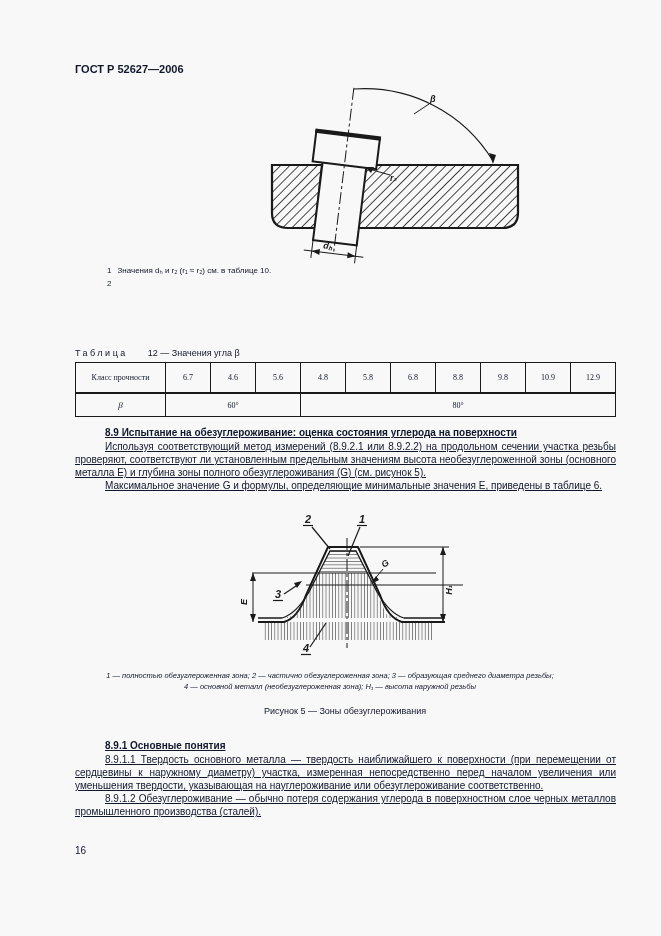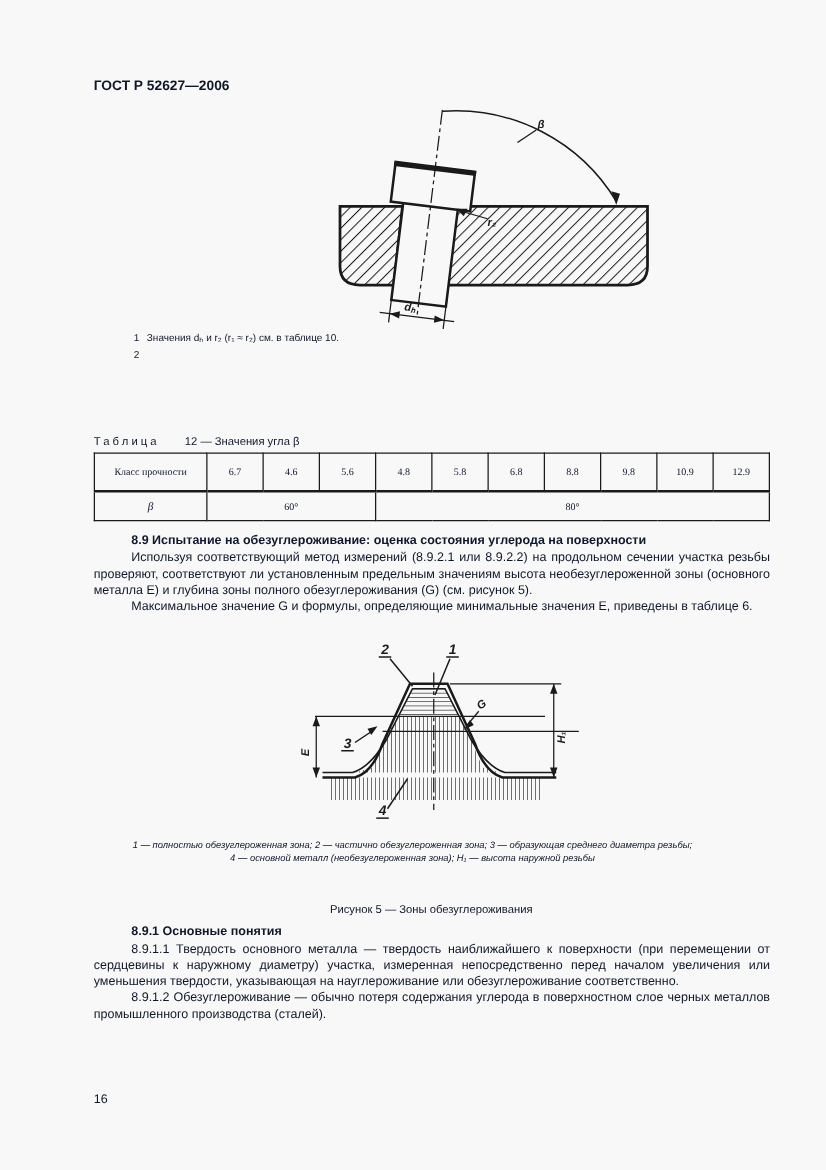--- a/index.html
+++ b/index.html
@@ -8,44 +8,44 @@
     background:#f8f8f8;color:#0f172a;
     font-family:"Liberation Sans",sans-serif;
   }
   .abs{position:absolute;}
   .docnum{left:75px;top:63px;font-size:11px;font-weight:bold;}
   .notes{left:107px;top:264px;width:440px;font-size:8px;line-height:13px;}
   .notes-title{letter-spacing:3px;}
   .note-row{display:flex;gap:6px;}
   .fig-caption{left:75px;width:540px;text-align:center;font-size:9px;}
   .cap4{top:317px;}
-  .cap5{top:706px;margin-top:16px;}
+  .cap5{top:706px;}
   .tbl-title{left:75px;top:348px;font-size:9px;}
   .tbl-title .spaced{letter-spacing:2.5px;}
   .tbl-title .rest{margin-left:20px;}
   table.t12{
     position:absolute;left:75px;top:362px;width:540px;
     border-collapse:collapse;font-size:8px;table-layout:fixed;
     border:1.5px solid #1a1a1a;
   }
   table.t12 td{
     border:1px solid #1a1a1a;text-align:center;vertical-align:middle;
     padding:0;
     font-family:Liberation Serif, serif;
   }
   table.t12 tr.hdr td{height:29px;border-bottom:2.5px solid #1a1a1a;}
   table.t12 tr.vals td{height:22px;}
   .beta-sym{font-style:italic;font-size:9px;}
   .flow{font-size:10px;line-height:13px;text-align:justify;width:541px;left:75px;}
   .sec89{top:426px;}
   .sec891{top:739px;}
-  .flow p{margin:0;text-indent:30px;}
+  .flow p{margin:0;text-indent:30px;text-decoration:underline;}
   .flow p.h{font-weight:bold;margin-bottom:1px;}
   .legend{left:40px;top:670px;width:580px;text-align:center;font-size:7.5px;line-height:11px;font-style:italic;}
-  .pagenum{left:75px;top:845px;font-size:10px;margin-top:29px;}
+  .pagenum{left:75px;top:845px;font-size:10px;}
   svg text{font-family:"Liberation Sans",sans-serif;fill:#1a1a1a;}
   svg .num{font-size:11px;font-weight:bold;font-style:italic;}
   svg .var{font-size:9px;font-style:italic;font-weight:bold;}
 </style>
 </head>
 <body>
 
 <div id="page">
 
   <div class="abs docnum">ГОСТ Р 52627—2006</div>

